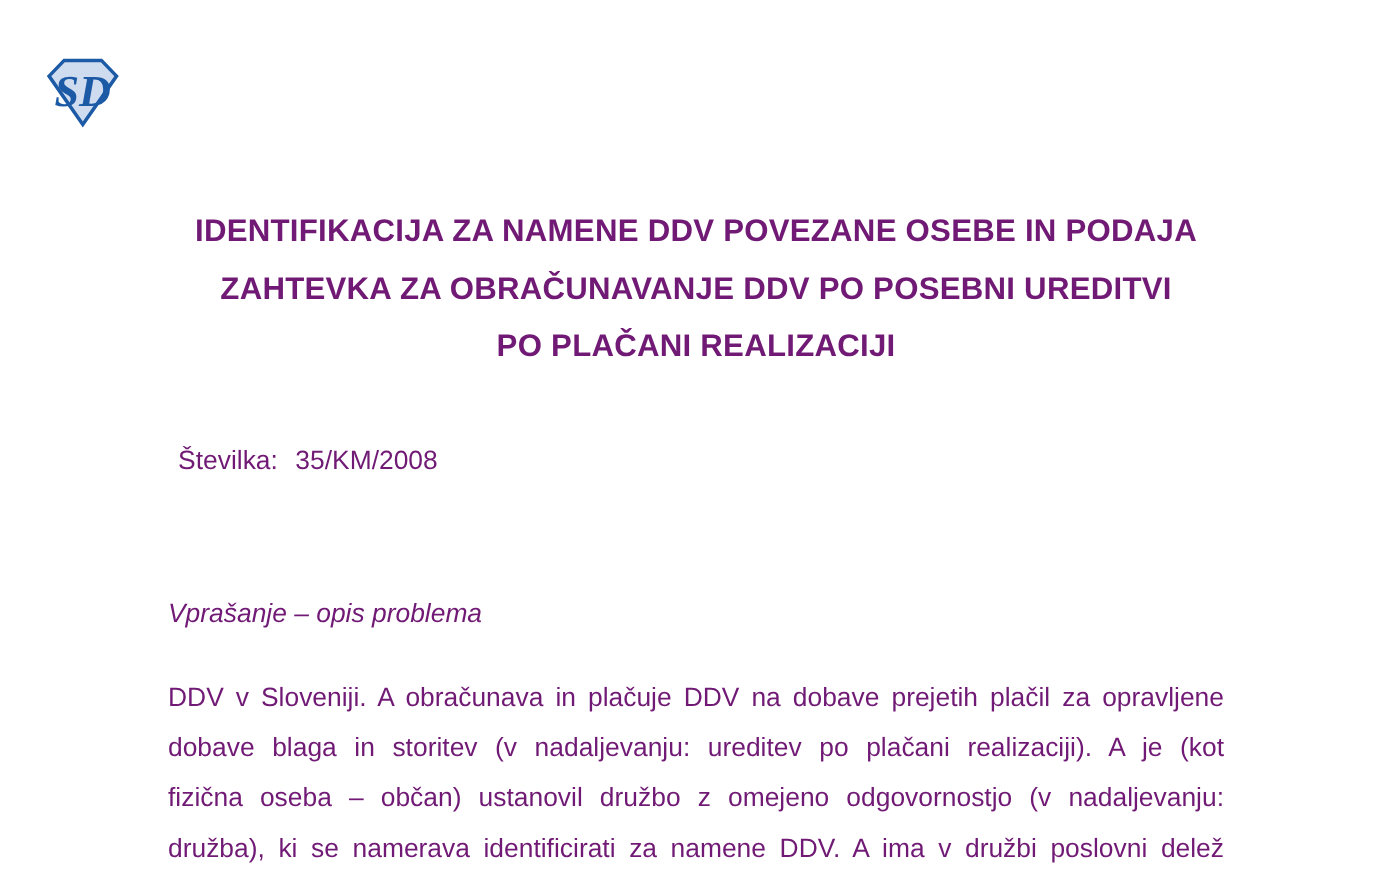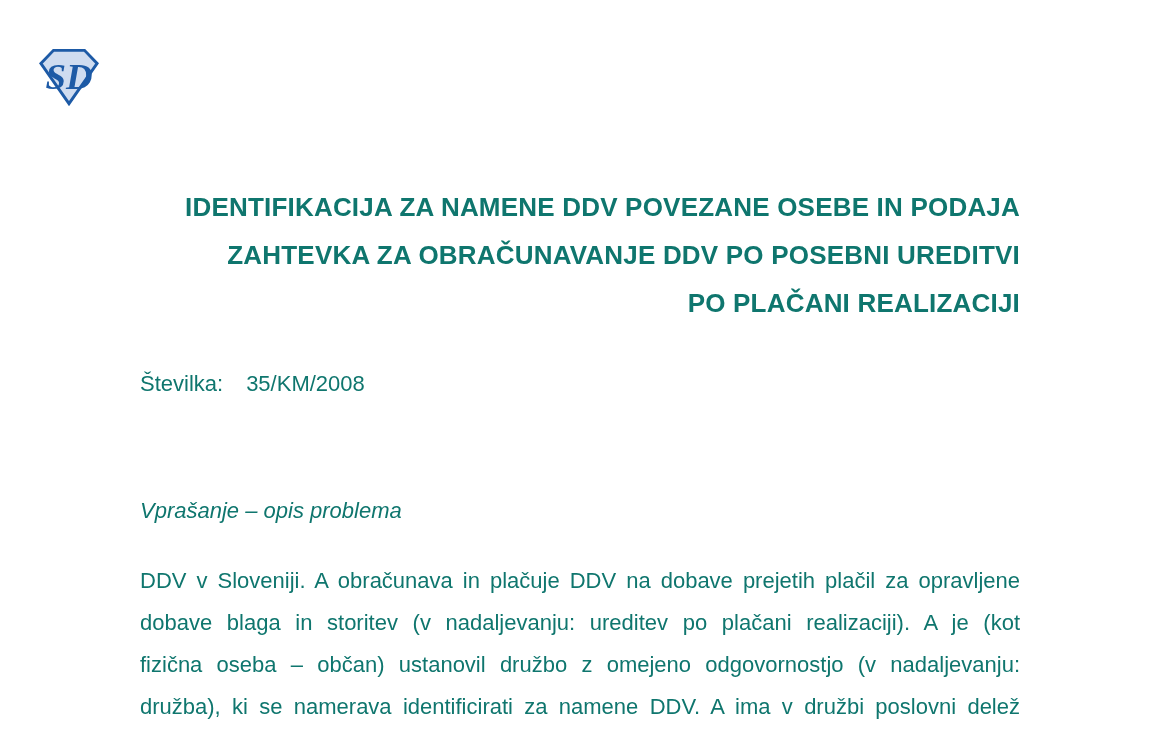--- a/index.html
+++ b/index.html
@@ -7,55 +7,56 @@
     padding: 0;
     background: #ffffff;
   }
   .page {
     position: relative;
     width: 1157px;
     height: 743px;
     background: #ffffff;
     overflow: hidden;
     font-family: "Liberation Sans", "DejaVu Sans", sans-serif;
-    color: #0f766e;
+    color: #701a75;
   }
   .logo {
     position: absolute;
     left: 37px;
     top: 46px;
     width: 64px;
     height: 62px;
   }
   .logo svg { width: 100%; height: 100%; display: block; }
   .doc-title {
     position: absolute;
     left: 140px;
     right: 137px;
-    top: 183px;
-    text-align: right;
+    top: 168px;
+    text-align: center;
     font-weight: bold;
     font-size: 26px;
     line-height: 48px;
     letter-spacing: 0.2px;
   }
   .meta-block {
     position: absolute;
     left: 140px;
     top: 363px;
     font-size: 22px;
   }
   .meta-row {
     height: 41px;
     line-height: 41px;
     white-space: nowrap;
   }
   .meta-label {
     display: inline-block;
     width: 100px;
+    text-align: center;
   }
   .section-heading {
     position: absolute;
     left: 140px;
     top: 486px;
     font-size: 22px;
     font-style: italic;
     line-height: 26px;
     margin-top: 12px;
   }

